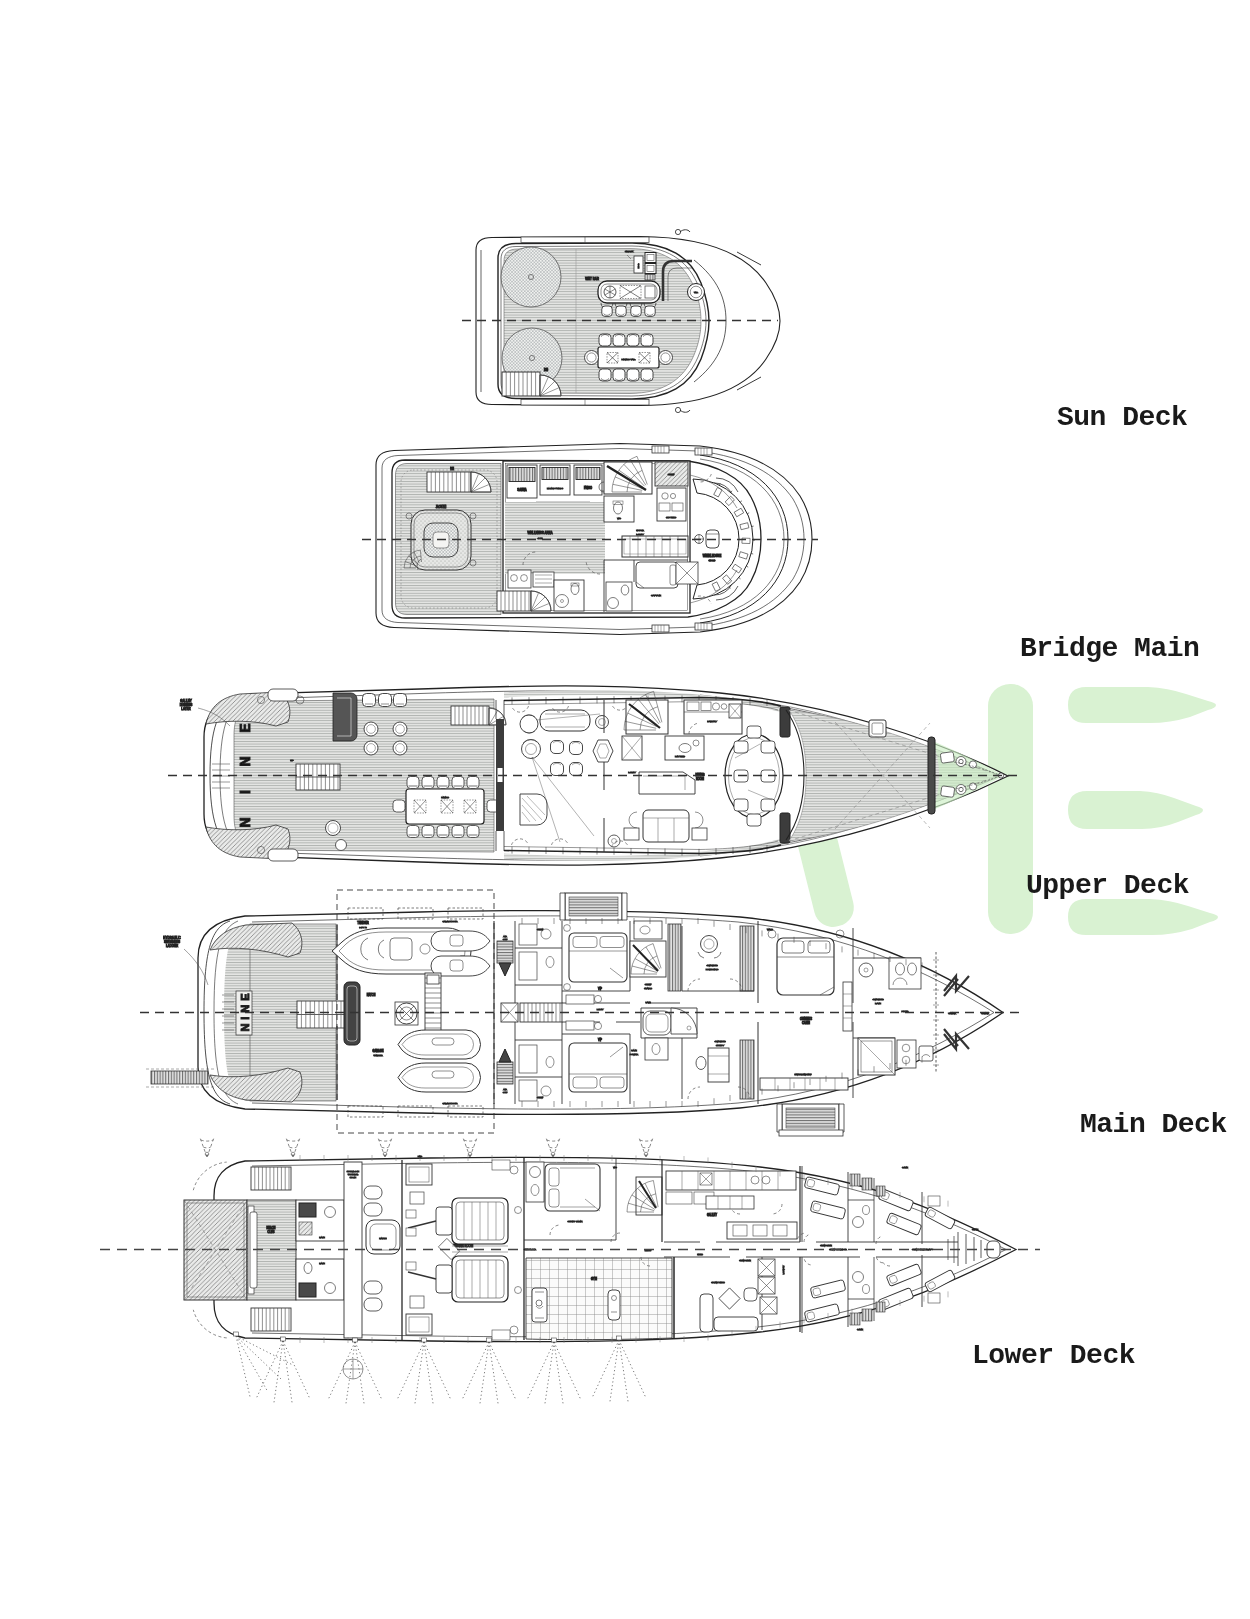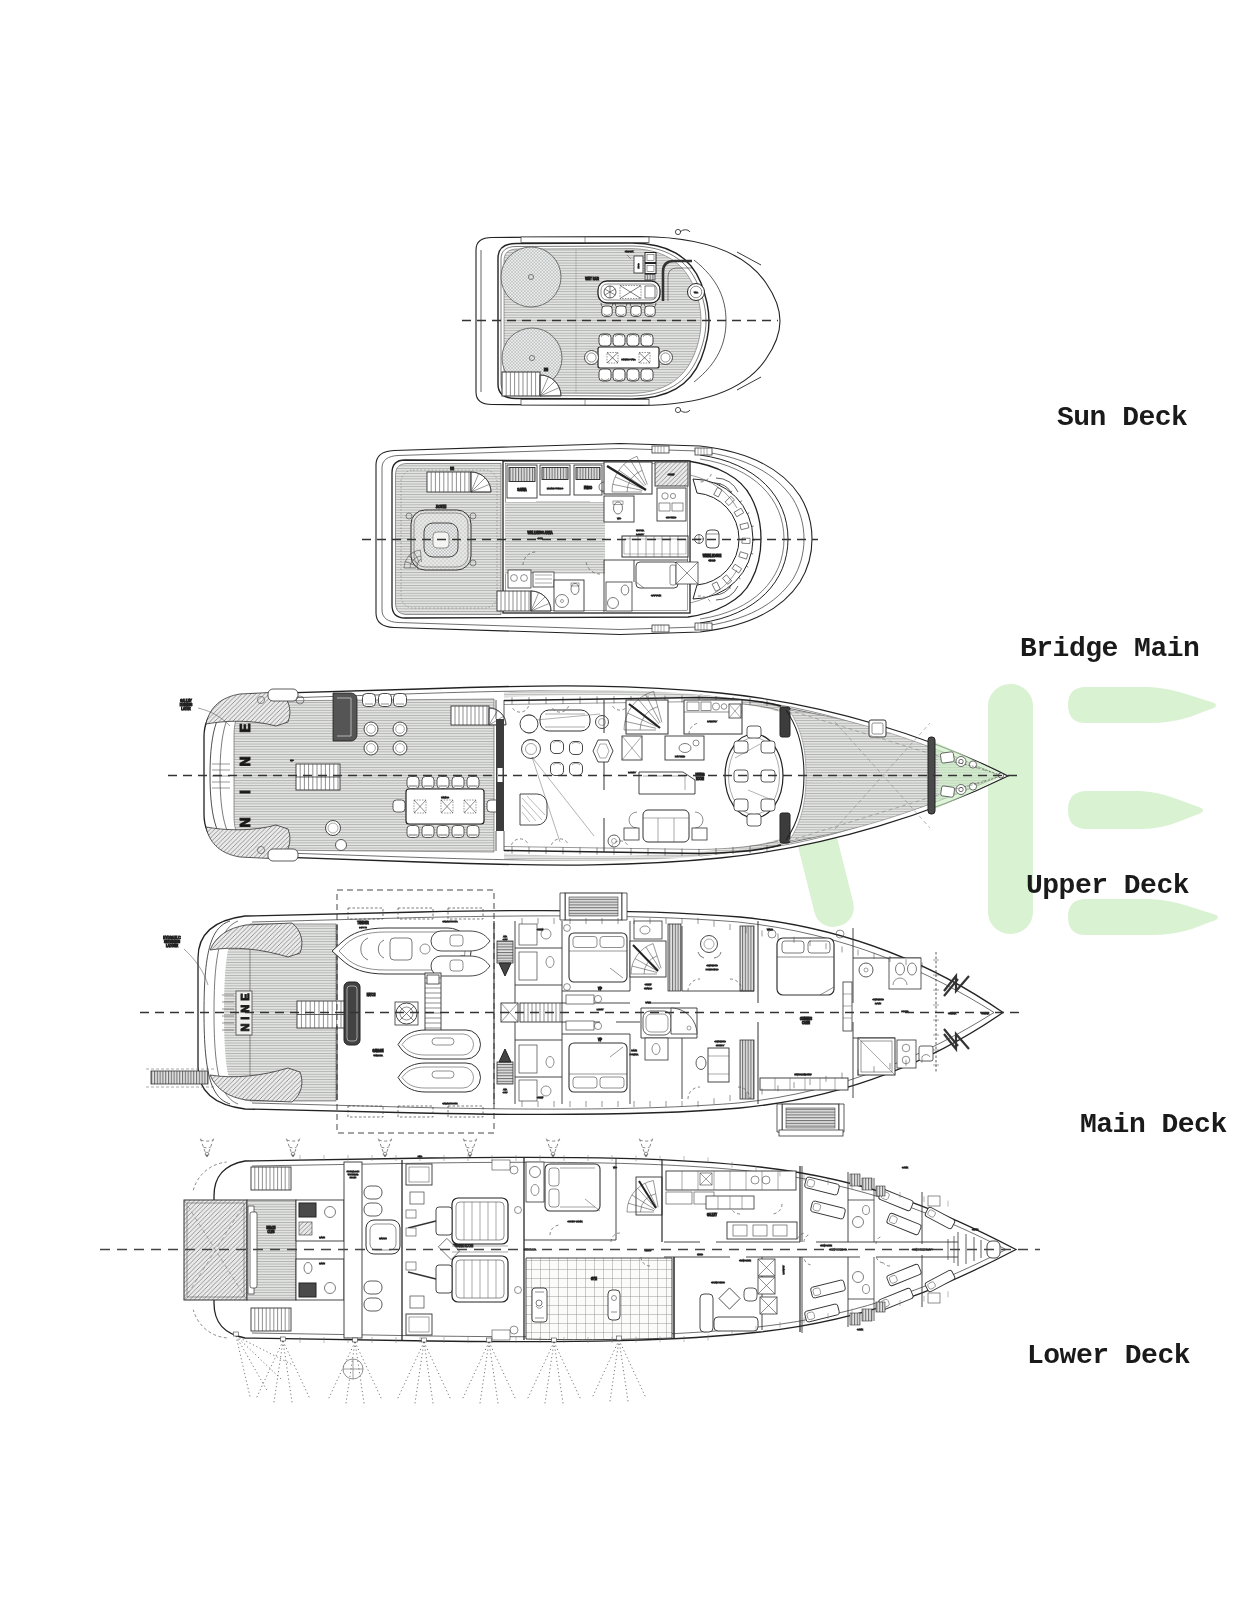--- a/index.html
+++ b/index.html
@@ -1141,14 +1141,14 @@
 </svg>
 
 <div class="lbl" style="left:1057px;top:402px;">Sun Deck</div>
 
 <div class="lbl" style="left:1020px;top:633px;">Bridge Main</div>
 
 <div class="lbl" style="left:1026px;top:870px;">Upper Deck</div>
 
 <div class="lbl" style="left:1080px;top:1109px;">Main Deck</div>
 
-<div class="lbl" style="left:1027px;top:1340px;">Lower Deck</div>
+<div class="lbl" style="left:972px;top:1340px;">Lower Deck</div>
 </div>
 
 </body></html>

